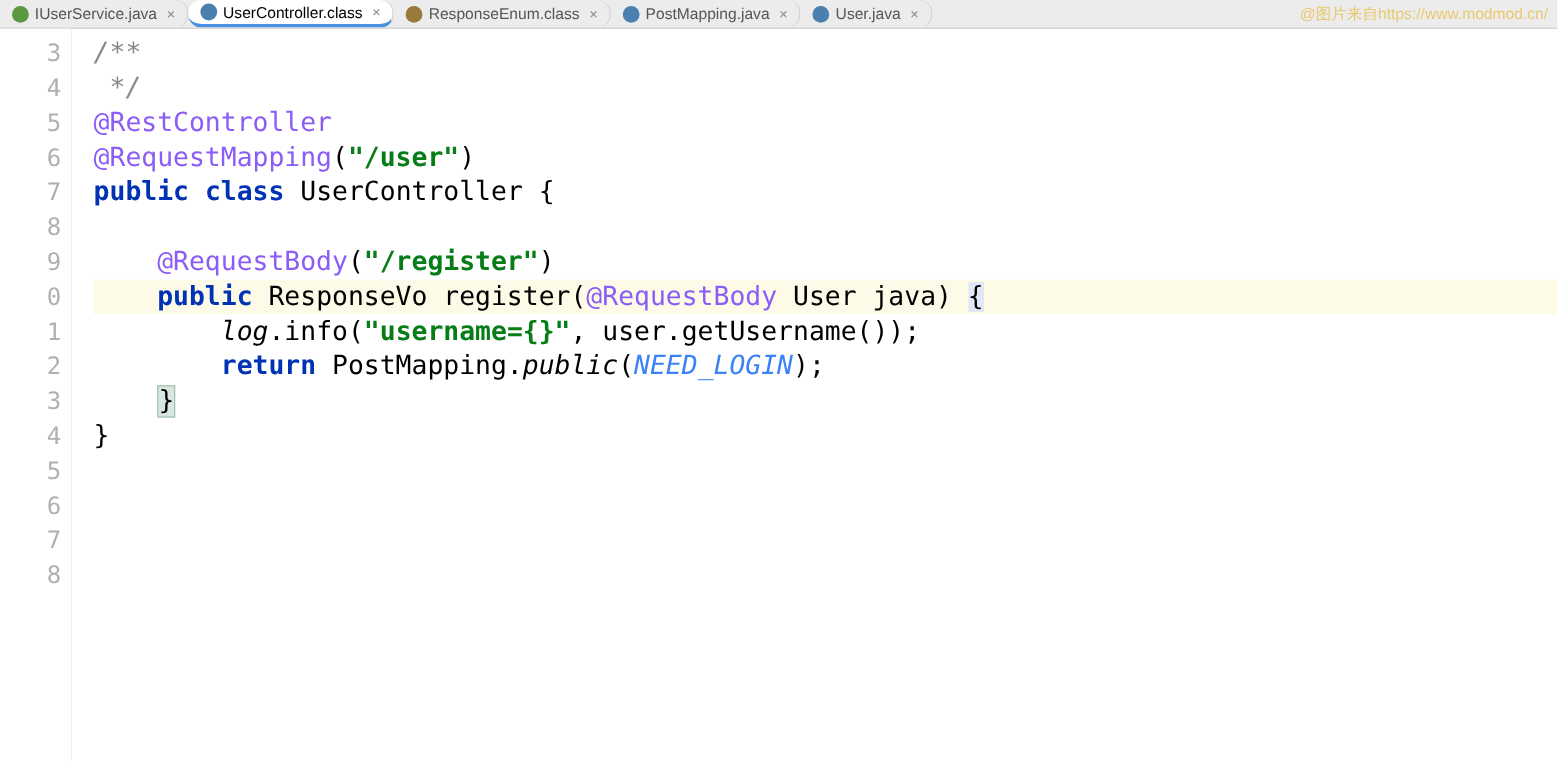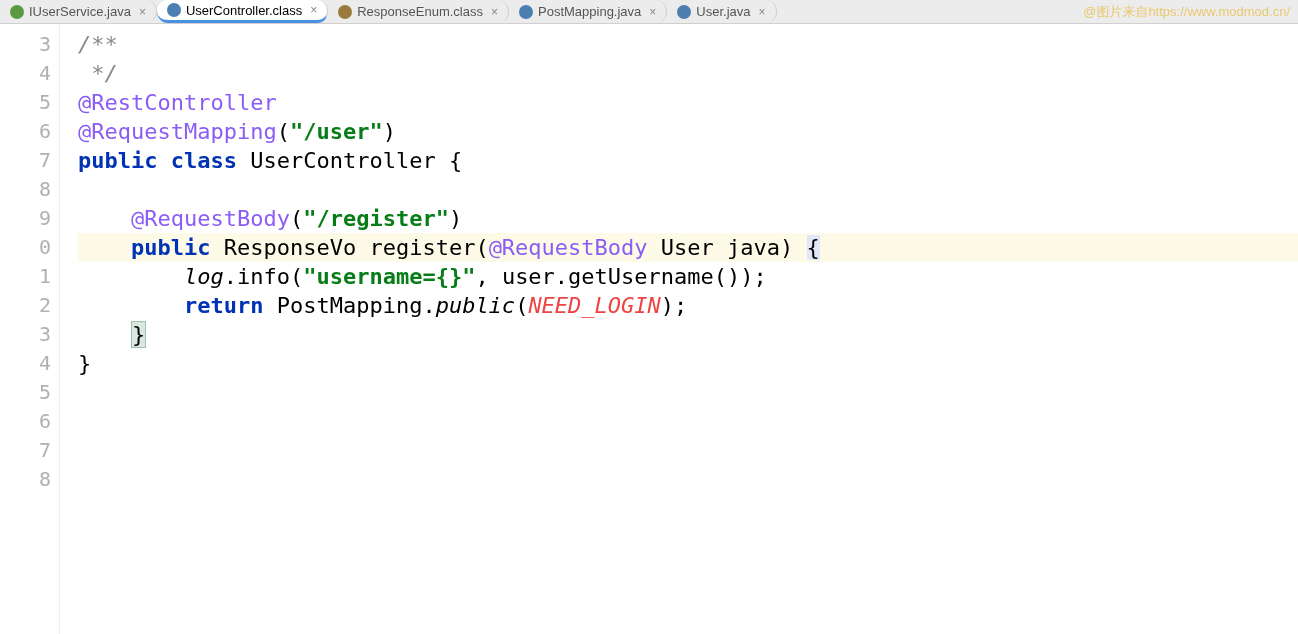--- a/index.html
+++ b/index.html
@@ -90,21 +90,21 @@
       white-space: pre;
     }
     .code-line.highlighted {
       background: #fdfae7;
     }
     .comment { color: #888888; font-style: italic; }
     .annotation { color: #8b5cf6; }
     .keyword { color: #0033b3; font-weight: bold; text-align: center; }
     .string { color: #067d17; font-weight: bold; }
     .method-italic { font-style: italic; }
-    .constant { color: #ef4444; font-style: italic; }
+    .constant { color: #3b82f6; font-style: italic; }
     .brace-match { background: #d8e8e0; border: 1px solid #a0c0b0; }
     .cursor-brace { background: #e0e8f8; }
   </style>
 </head>
 <body>
 
 <div class="tabs">
   <div class="tab">
     <span class="tab-icon interface"></span>
     <span>IUserService.java</span>

